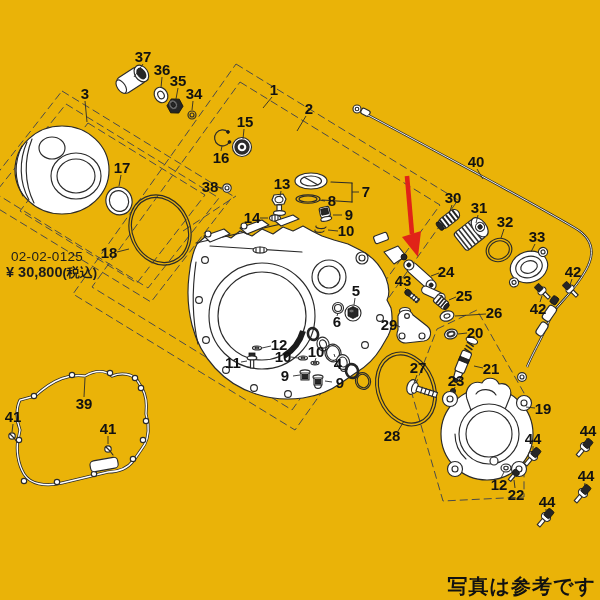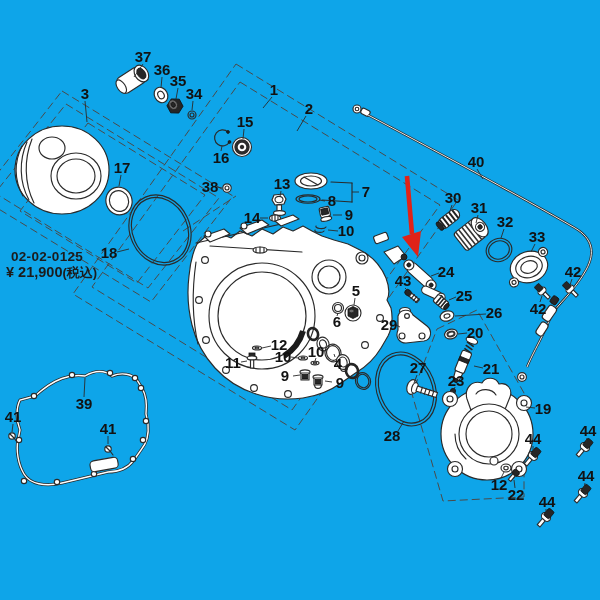--- a/index.html
+++ b/index.html
@@ -1,26 +1,26 @@
 <!DOCTYPE html>
 <html><head>
 <meta charset="utf-8">
 <style>
   html,body{margin:0;padding:0;background:#fff;}
-  .stage{position:relative;width:600px;height:600px;background:#0ea5e9;overflow:hidden;
+  .stage{position:relative;width:600px;height:600px;background:#eab308;overflow:hidden;
          font-family:"Liberation Sans", sans-serif;}
   svg{position:absolute;left:0;top:0;}
   .ln{stroke:#2a2a2a;stroke-width:1.15;fill:none;stroke-linecap:round;stroke-linejoin:round;}
   .lnf{stroke:#2a2a2a;stroke-width:1.15;fill:#ffffff;stroke-linejoin:round;}
   .dk{fill:#262626;stroke:#111;stroke-width:0.8;}
   .md{fill:#6b6b6b;stroke:#222;stroke-width:0.7;}
   .dash{stroke:#4a4a4a;stroke-width:1;fill:none;stroke-dasharray:8 4;}
   .leader{stroke:#2a2a2a;stroke-width:0.9;fill:none;}
   .plabel{font-family:"Liberation Sans",sans-serif;font-size:15px;font-weight:600;fill:#121212;}
-  .code{position:absolute;left:11px;top:249px;font-size:13.5px;font-weight:700;color:#1c1c1c;letter-spacing:0.3px;}
+  .code{position:absolute;left:11px;top:249px;font-size:13.5px;font-weight:400;color:#1c1c1c;letter-spacing:0.3px;}
   .price{position:absolute;left:6px;top:264px;font-size:14.5px;font-weight:600;color:#1c1c1c;}
   .price .tax{font-size:13px;}
   .note{position:absolute;right:4px;top:573px;font-size:20px;font-weight:600;color:#111;
         font-family:"Liberation Sans",sans-serif;letter-spacing:1px;}
 </style>
 </head>
 <body>
 
 <div class="stage">
 <svg width="600" height="600" viewBox="0 0 600 600">
@@ -537,14 +537,15 @@
         <text x="108" y="434.2" text-anchor="middle" class="plabel">41</text>
       </g>
 
   <g id="arrow-group">
     <line id="arrow-shaft" x1="407" y1="176" x2="412" y2="234" stroke="#e02318" stroke-width="4.6"></line>
     <polygon id="arrow-head" points="418,257 402,237 421,231" fill="#e02318"></polygon>
   </g>
 </svg>
 
 <div class="code">02-02-0125</div>
-<div class="price"><span>¥ 21,900</span><span class="tax">(税込)</span></div>
+<div class="price"><span>¥ 30,800</span><span class="tax">(税込)</span></div>
+<div class="note">写真は参考です</div>
 </div>
 
 </body></html>

